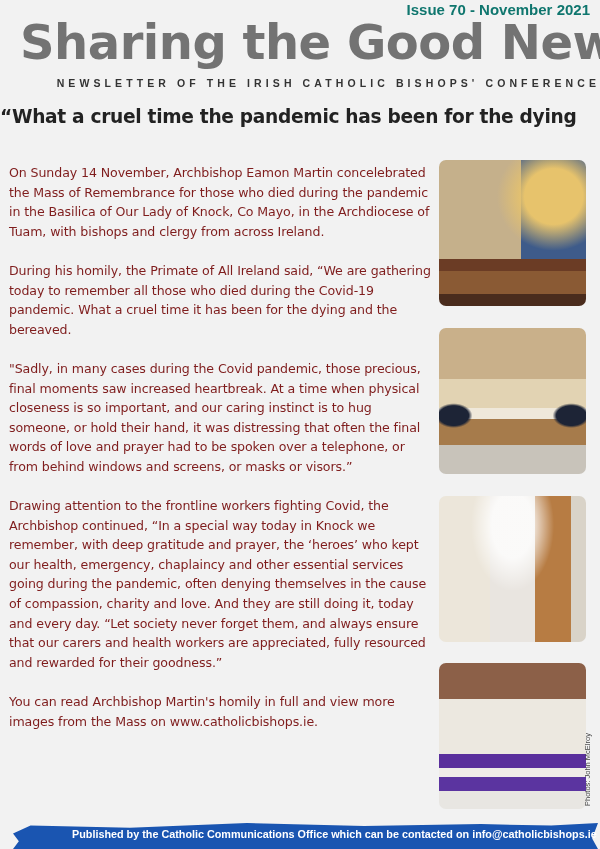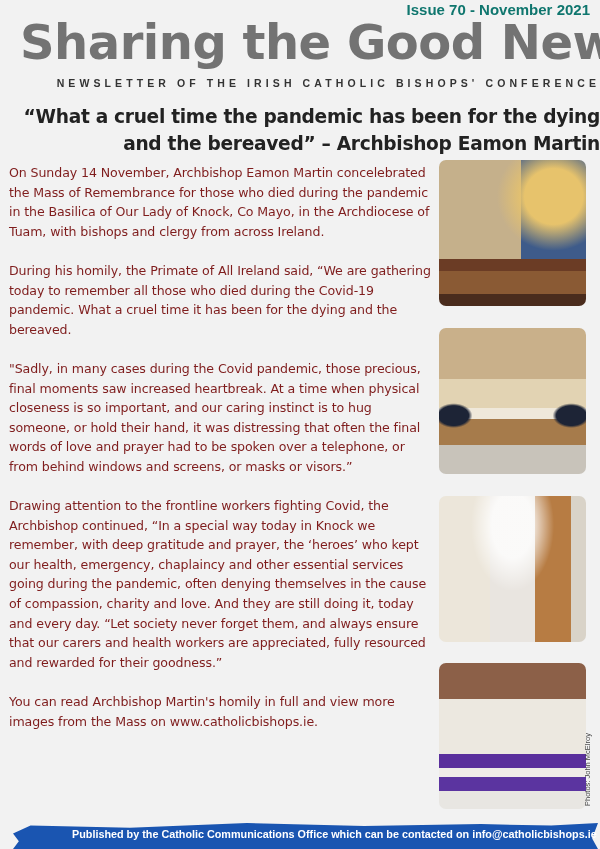--- a/index.html
+++ b/index.html
@@ -21,21 +21,21 @@
     font-weight: bold; font-size: 48px; color: #737373;
     letter-spacing: -0.5px; white-space: nowrap; text-align: center;
   }
   .subtitle {
     position: absolute; left: 0; width: 600px; top: 77px; text-align: right;
     font-family: "Liberation Sans", sans-serif;
     font-size: 10.5px; font-weight: bold; letter-spacing: 4.1px; color: #333;
     white-space: nowrap;
   }
   .headline {
-    position: absolute; left: 0; width: 600px; top: 103px; text-align: right;
+    position: absolute; left: 0; width: 600px; top: 103px; text-align: left;
     font-family: "DejaVu Sans", sans-serif;
     font-weight: bold; font-size: 18.6px; line-height: 27px; color: #222;
     letter-spacing: -0.3px;
   }
   .body {
     position: absolute; left: 9px; top: 163px; width: 425px;
     font-family: "DejaVu Sans", sans-serif;
     font-size: 12.6px; line-height: 19.6px; color: #7f1d1d;
     letter-spacing: -0.1px;
   }
@@ -86,21 +86,20 @@
 </style>
 </head>
 <body>
 
 <div class="issue">Issue 70 - November 2021</div>
 <div class="masthead">Sharing the Good News</div>
 <div class="subtitle">NEWSLETTER OF THE IRISH CATHOLIC BISHOPS' CONFERENCE</div>
 
 <div class="headline">
   <div>“What a cruel time the pandemic has been for the dying</div>
-  <div>and the bereaved” – Archbishop Eamon Martin</div>
 </div>
 
 <div class="body">
   <p>On Sunday 14 November, Archbishop Eamon Martin concelebrated the Mass of Remembrance for those who died during the pandemic in the Basilica of Our Lady of Knock, Co Mayo, in the Archdiocese of Tuam, with bishops and clergy from across Ireland.</p>
   <p>During his homily, the Primate of All Ireland said, “We are gathering today to remember all those who died during the Covid-19 pandemic. What a cruel time it has been for the dying and the bereaved.</p>
   <p>"Sadly, in many cases during the Covid pandemic, those precious, final moments saw increased heartbreak. At a time when physical closeness is so important, and our caring instinct is to hug someone, or hold their hand, it was distressing that often the final words of love and prayer had to be spoken over a telephone, or from behind windows and screens, or masks or visors.”</p>
   <p>Drawing attention to the frontline workers fighting Covid, the Archbishop continued, “In a special way today in Knock we remember, with deep gratitude and prayer, the ‘heroes’ who kept our health, emergency, chaplaincy and other essential services going during the pandemic, often denying themselves in the cause of compassion, charity and love. And they are still doing it, today and every day. “Let society never forget them, and always ensure that our carers and health workers are appreciated, fully resourced and rewarded for their goodness.”</p>
   <p>You can read Archbishop Martin's homily in full and view more images from the Mass on www.catholicbishops.ie.</p>
 </div>
 

